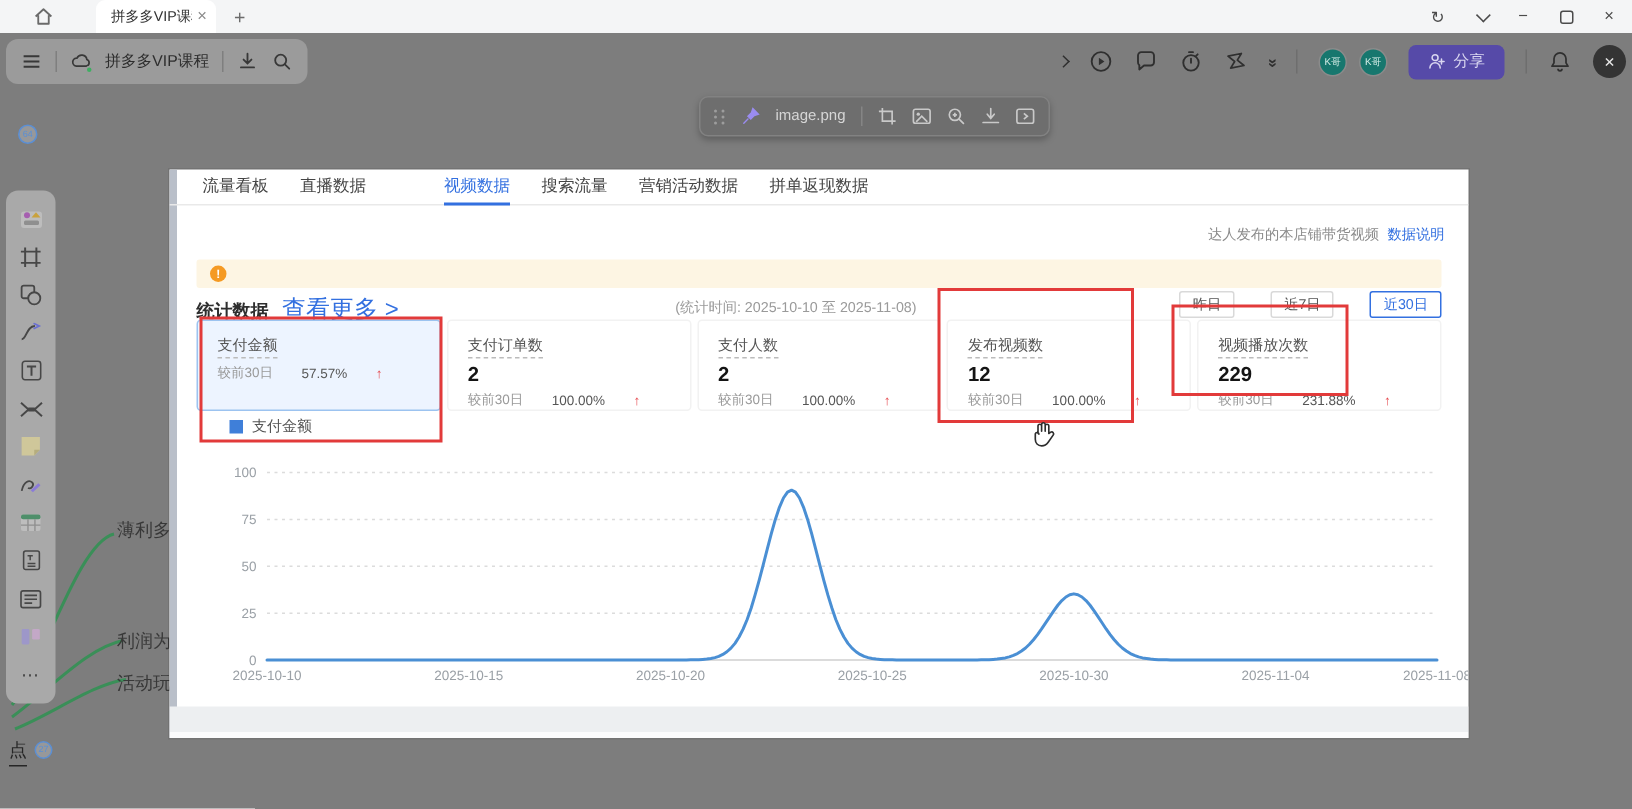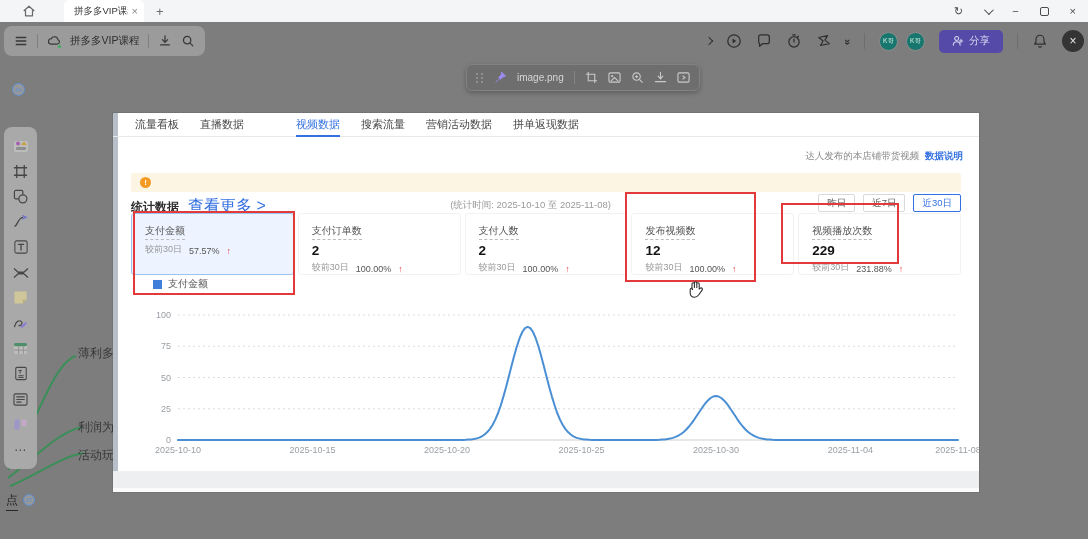--- a/index.html
+++ b/index.html
@@ -60,38 +60,38 @@
           box-shadow:0 0 0 1px rgba(0,0,0,.08); font-family:"Liberation Sans","DejaVu Sans",sans-serif; }
   .dash-leftstrip { position:absolute; left:0; top:0; width:5px; height:100%; background:#b9bfc9; }
   .dtabs { position:absolute; left:0; top:0; width:100%; height:24px; border-bottom:1px solid #e9e9e9; display:flex; align-items:center; padding-left:22px; gap:21px; }
   .dtab { font-size:11px; color:#454545; cursor:pointer; height:24px; line-height:22px; position:relative; white-space:nowrap; }
   .dtab.active { color:#3370e0;margin-left:31px; }
   .dtab.active::after { content:""; position:absolute; left:0; right:0; bottom:0; height:2px; background:#3370e0; }
   .subtabs { position:absolute; left:0; top:29px; width:100%; height:27px; display:flex; align-items:center; padding-left:18px; }
   .stab { font-size:10.5px; color:#555; cursor:pointer; margin-right:14px; padding:5px 10px; white-space:nowrap; }
   .stab.active { color:#3370e0; background:#fff; border:1px solid #e6e6e6; border-radius:3px 3px 0 0; }
   .dnote { position:absolute; right:16px; top:37px; font-size:9.5px; color:#8a8a8a; white-space:nowrap; }
-  .dnote a { color:#3370e0; font-weight:bold; text-decoration:none; cursor:pointer; margin-left:3px;margin-top:36px; }
+  .dnote a { color:#3370e0; font-weight:normal; text-decoration:none; cursor:pointer; margin-left:3px;margin-top:36px; }
   .warnbar { position:absolute; left:18px; top:60px; width:830px; height:19px; background:#fdf5e3; border-radius:2px; display:flex; align-items:center; padding-left:9px; gap:6px; }
   .warn-ic { width:11px; height:11px; border-radius:50%; background:#f59a23; color:#fff; font-size:8px; font-weight:bold; display:flex; align-items:center; justify-content:center; }
   .warn-text { font-size:10px; color:#4a4a4a; }
   .statshead { position:absolute; left:18px; top:83px; display:flex; align-items:baseline; gap:9px; }
   .stats-title { font-size:12px; font-weight:bold; color:#2e2e2e; }
   .view-more { font-size:16px; color:#3370e0; cursor:pointer; }
   .timerange { position:absolute; right:368px; top:86px; font-size:9.5px; color:#9a9a9a; white-space:nowrap; }
-  .rangebtns { position:absolute; right:18px; top:81px; display:flex; gap:8px;padding-left:42px; }
+  .rangebtns { position:absolute; right:18px; top:81px; display:flex; gap:24px;padding-left:42px; }
   .rbtn { height:18px; min-width:36px; padding:0 8px; border:1px solid #d9d9d9; border-radius:2px; background:#fff; font-size:9.5px; color:#555; display:flex; align-items:center; justify-content:center; cursor:pointer; }
   .rbtn.active { color:#3370e0; border-color:#3370e0; }
   .cards { position:absolute; left:18px; top:100px; width:830px; height:52px; display:grid; grid-template-columns:repeat(5,1fr); grid-gap:4px; }
   .card { background:#fff; border:1px solid #f2f2f2; border-radius:3px; padding:6px 0 0 13px; cursor:pointer; }
   .card.selected { background:#edf4ff; border-color:#9cc3f0; }
   .card-label { display:inline-block; font-size:10px; color:#555; border-bottom:1px dashed #bbb; padding-bottom:1px; }
   .card-value { margin-top:3px; font-size:13.5px; font-weight:bold; color:#141414; }
   .card-value .unit { font-size:10.5px; font-weight:normal; color:#333; margin-left:3px; }
-  .card-compare { margin-top:3px; font-size:9px; color:#999; display:flex; gap:7px; align-items:flex-end; }
+  .card-compare { margin-top:3px; font-size:9px; color:#999; display:flex; gap:19px; align-items:center; }
   .card-compare .delta { color:#555; }
   .card-compare .arrow { color:#e5484d; font-weight:bold; }
   .legend { position:absolute; left:40px; top:164px; display:flex; align-items:center; gap:6px; }
   .legend .sq { width:9px; height:9px; background:#3f7fd9; }
   .legend .lg-txt { font-size:10px; color:#555; }
   .chart-svg { position:absolute; left:0; top:0; width:866px; height:379px; pointer-events:none; }
   .chart-svg .grid { stroke:#dcdcdc; stroke-width:1; stroke-dasharray:2 3; }
   .chart-svg .axis0 { stroke:#cfcfcf; stroke-width:1; }
   .chart-svg .ylab { font-size:9px; fill:#9aa0a6; text-anchor:end; }
   .chart-svg .xlab { font-size:9px; fill:#9aa0a6; text-anchor:middle; }

